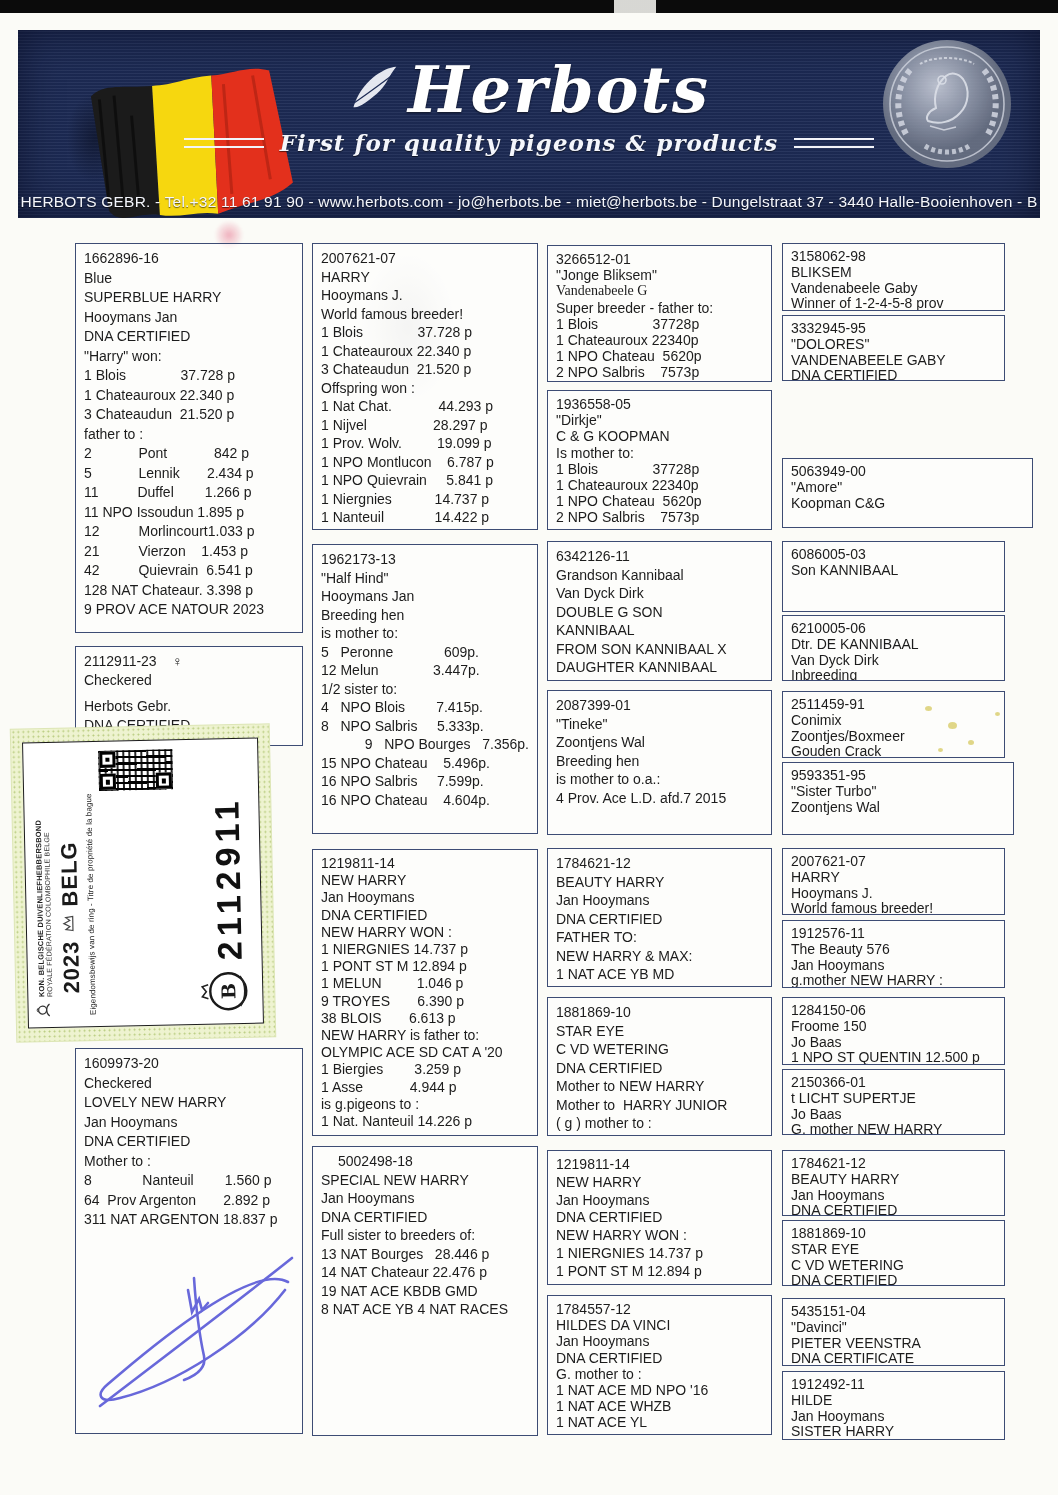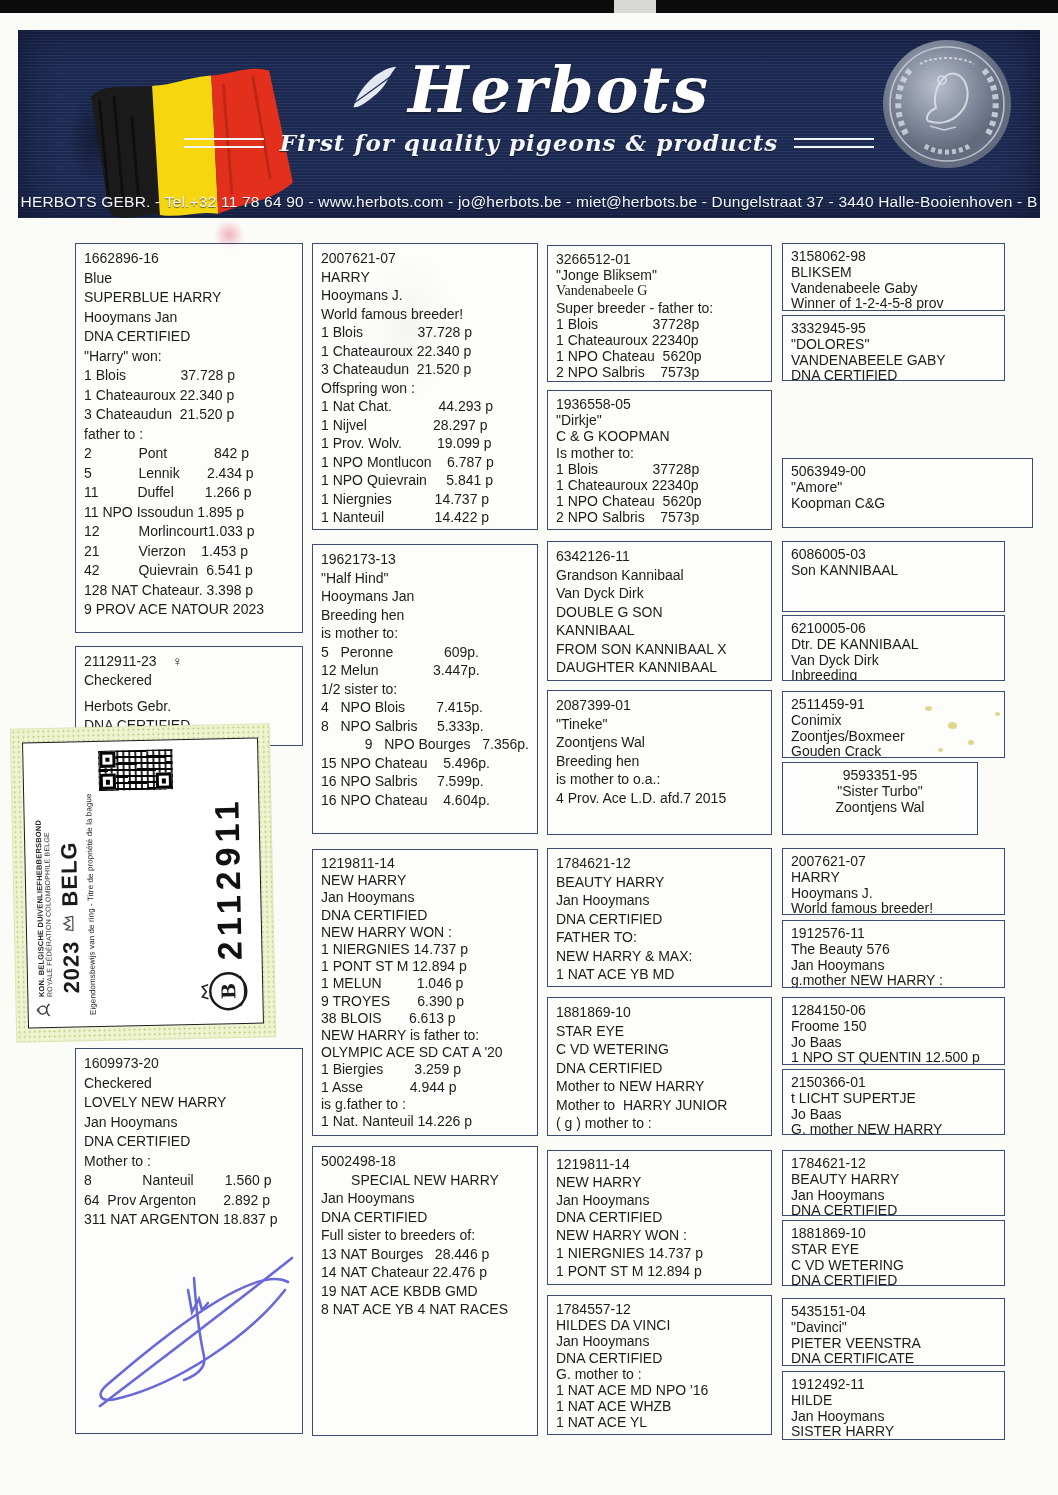--- a/index.html
+++ b/index.html
@@ -120,21 +120,21 @@
         <path d="M26,100 C14,78 16,50 32,34" fill="none" stroke="#dde1ea" stroke-width="6" stroke-dasharray="5 4" opacity=".85"></path>
         <path d="M108,100 C120,78 118,50 102,34" fill="none" stroke="#dde1ea" stroke-width="6" stroke-dasharray="5 4" opacity=".85"></path>
         <path d="M45,112 C58,120 76,120 89,112" fill="none" stroke="#dde1ea" stroke-width="5" stroke-dasharray="4 3" opacity=".8"></path>
         <path d="M40,30 C52,22 82,22 94,30" fill="none" stroke="#e4e7ee" stroke-width="2" stroke-dasharray="3 2" opacity=".8"></path>
         <path d="M66,42 c-9,7 -13,20 -10,32 c-7,3 -11,9 -8,13 c11,4 24,1 32,-8 c9,-9 10,-24 3,-34 c-5,-6 -12,-7 -17,-3 z" fill="none" stroke="#e6e9f0" stroke-width="2" opacity=".9"></path>
         <circle cx="62" cy="46" r="4" fill="none" stroke="#e6e9f0" stroke-width="1.6" opacity=".9"></circle>
         <path d="M50,92 l14,4 l12,-3" fill="none" stroke="#e6e9f0" stroke-width="1.6" opacity=".8"></path>
       </svg>
     </div>
 
-    <div class="contact">HERBOTS GEBR. - Tel.+32 11 78 64 90 - www.herbots.com - jo@herbots.be - miet@herbots.be - Dungelstraat 37 - 3440 Halle-Booienhoven - B</div>
+    <div class="contact">HERBOTS GEBR. - Tel.+32 11 61 91 90 - www.herbots.com - jo@herbots.be - miet@herbots.be - Dungelstraat 37 - 3440 Halle-Booienhoven - B</div>
   </div>
 
   <div class="blot2"></div>
   <div class="stain-pink"></div>
 
   <div class="grid">
       <div class="pbox" style="left: 75px; top: 243px; width: 228px; height: 390px;">
         <div class="pline" style="line-height: 19.5px;">1662896-16</div>
         <div class="pline" style="line-height: 19.5px;">Blue</div>
         <div class="pline" style="line-height: 19.5px;">SUPERBLUE HARRY</div>
@@ -214,26 +214,26 @@
         <div class="pline" style="line-height: 17.2px;">NEW HARRY WON :</div>
         <div class="pline" style="line-height: 17.2px;">1 NIERGNIES 14.737 p</div>
         <div class="pline" style="line-height: 17.2px;">1 PONT ST M 12.894 p</div>
         <div class="pline" style="line-height: 17.2px;">1 MELUN         1.046 p</div>
         <div class="pline" style="line-height: 17.2px;">9 TROYES       6.390 p</div>
         <div class="pline" style="line-height: 17.2px;">38 BLOIS       6.613 p</div>
         <div class="pline" style="line-height: 17.2px;">NEW HARRY is father to:</div>
         <div class="pline" style="line-height: 17.2px;">OLYMPIC ACE SD CAT A '20</div>
         <div class="pline" style="line-height: 17.2px;">1 Biergies        3.259 p</div>
         <div class="pline" style="line-height: 17.2px;">1 Asse            4.944 p</div>
-        <div class="pline" style="line-height: 17.2px;">is g.father to :</div>
+        <div class="pline" style="line-height: 17.2px;">is g.pigeons to :</div>
         <div class="pline" style="line-height: 17.2px;">1 Nat. Nanteuil 14.226 p</div>
       </div>
       <div class="pbox" style="left: 312px; top: 1146px; width: 226px; height: 290px;">
-        <div class="pline" style="line-height: 18.5px;">5002498-18</div>
-        <div class="pline" style="line-height: 18.5px; text-align: center;">SPECIAL NEW HARRY</div>
+        <div class="pline" style="line-height: 18.5px; margin-left: 17px;">5002498-18</div>
+        <div class="pline" style="line-height: 18.5px;">SPECIAL NEW HARRY</div>
         <div class="pline" style="line-height: 18.5px;">Jan Hooymans</div>
         <div class="pline" style="line-height: 18.5px;">DNA CERTIFIED</div>
         <div class="pline" style="line-height: 18.5px;">Full sister to breeders of:</div>
         <div class="pline" style="line-height: 18.5px;">13 NAT Bourges   28.446 p</div>
         <div class="pline" style="line-height: 18.5px;">14 NAT Chateaur 22.476 p</div>
         <div class="pline" style="line-height: 18.5px;">19 NAT ACE KBDB GMD</div>
         <div class="pline" style="line-height: 18.5px;">8 NAT ACE YB 4 NAT RACES</div>
       </div>
       <div class="pbox" style="left: 547px; top: 245px; width: 225px; height: 137px;">
         <div class="pline" style="line-height: 16.2px;">3266512-01</div>
@@ -335,21 +335,21 @@
         <div class="pline" style="line-height: 15.8px;">Dtr. DE KANNIBAAL</div>
         <div class="pline" style="line-height: 15.8px;">Van Dyck Dirk</div>
         <div class="pline" style="line-height: 15.8px;">Inbreeding</div>
       </div>
       <div class="pbox" style="left: 782px; top: 691px; width: 223px; height: 67px;">
         <div class="pline" style="line-height: 15.8px;">2511459-91</div>
         <div class="pline" style="line-height: 15.8px;">Conimix</div>
         <div class="pline" style="line-height: 15.8px;">Zoontjes/Boxmeer</div>
         <div class="pline" style="line-height: 15.8px;">Gouden Crack</div>
       </div>
-      <div class="pbox" style="left: 782px; top: 762px; width: 196px; height: 73px; text-align: center;">
+      <div class="pbox" style="left: 782px; top: 762px; width: 232px; height: 73px;">
         <div class="pline" style="line-height: 15.8px;">9593351-95</div>
         <div class="pline" style="line-height: 15.8px;">"Sister Turbo"</div>
         <div class="pline" style="line-height: 15.8px;">Zoontjens Wal</div>
       </div>
       <div class="pbox" style="left: 782px; top: 848px; width: 223px; height: 67px;">
         <div class="pline" style="line-height: 15.8px;">2007621-07</div>
         <div class="pline" style="line-height: 15.8px;">HARRY</div>
         <div class="pline" style="line-height: 15.8px;">Hooymans J.</div>
         <div class="pline" style="line-height: 15.8px;">World famous breeder!</div>
       </div>

